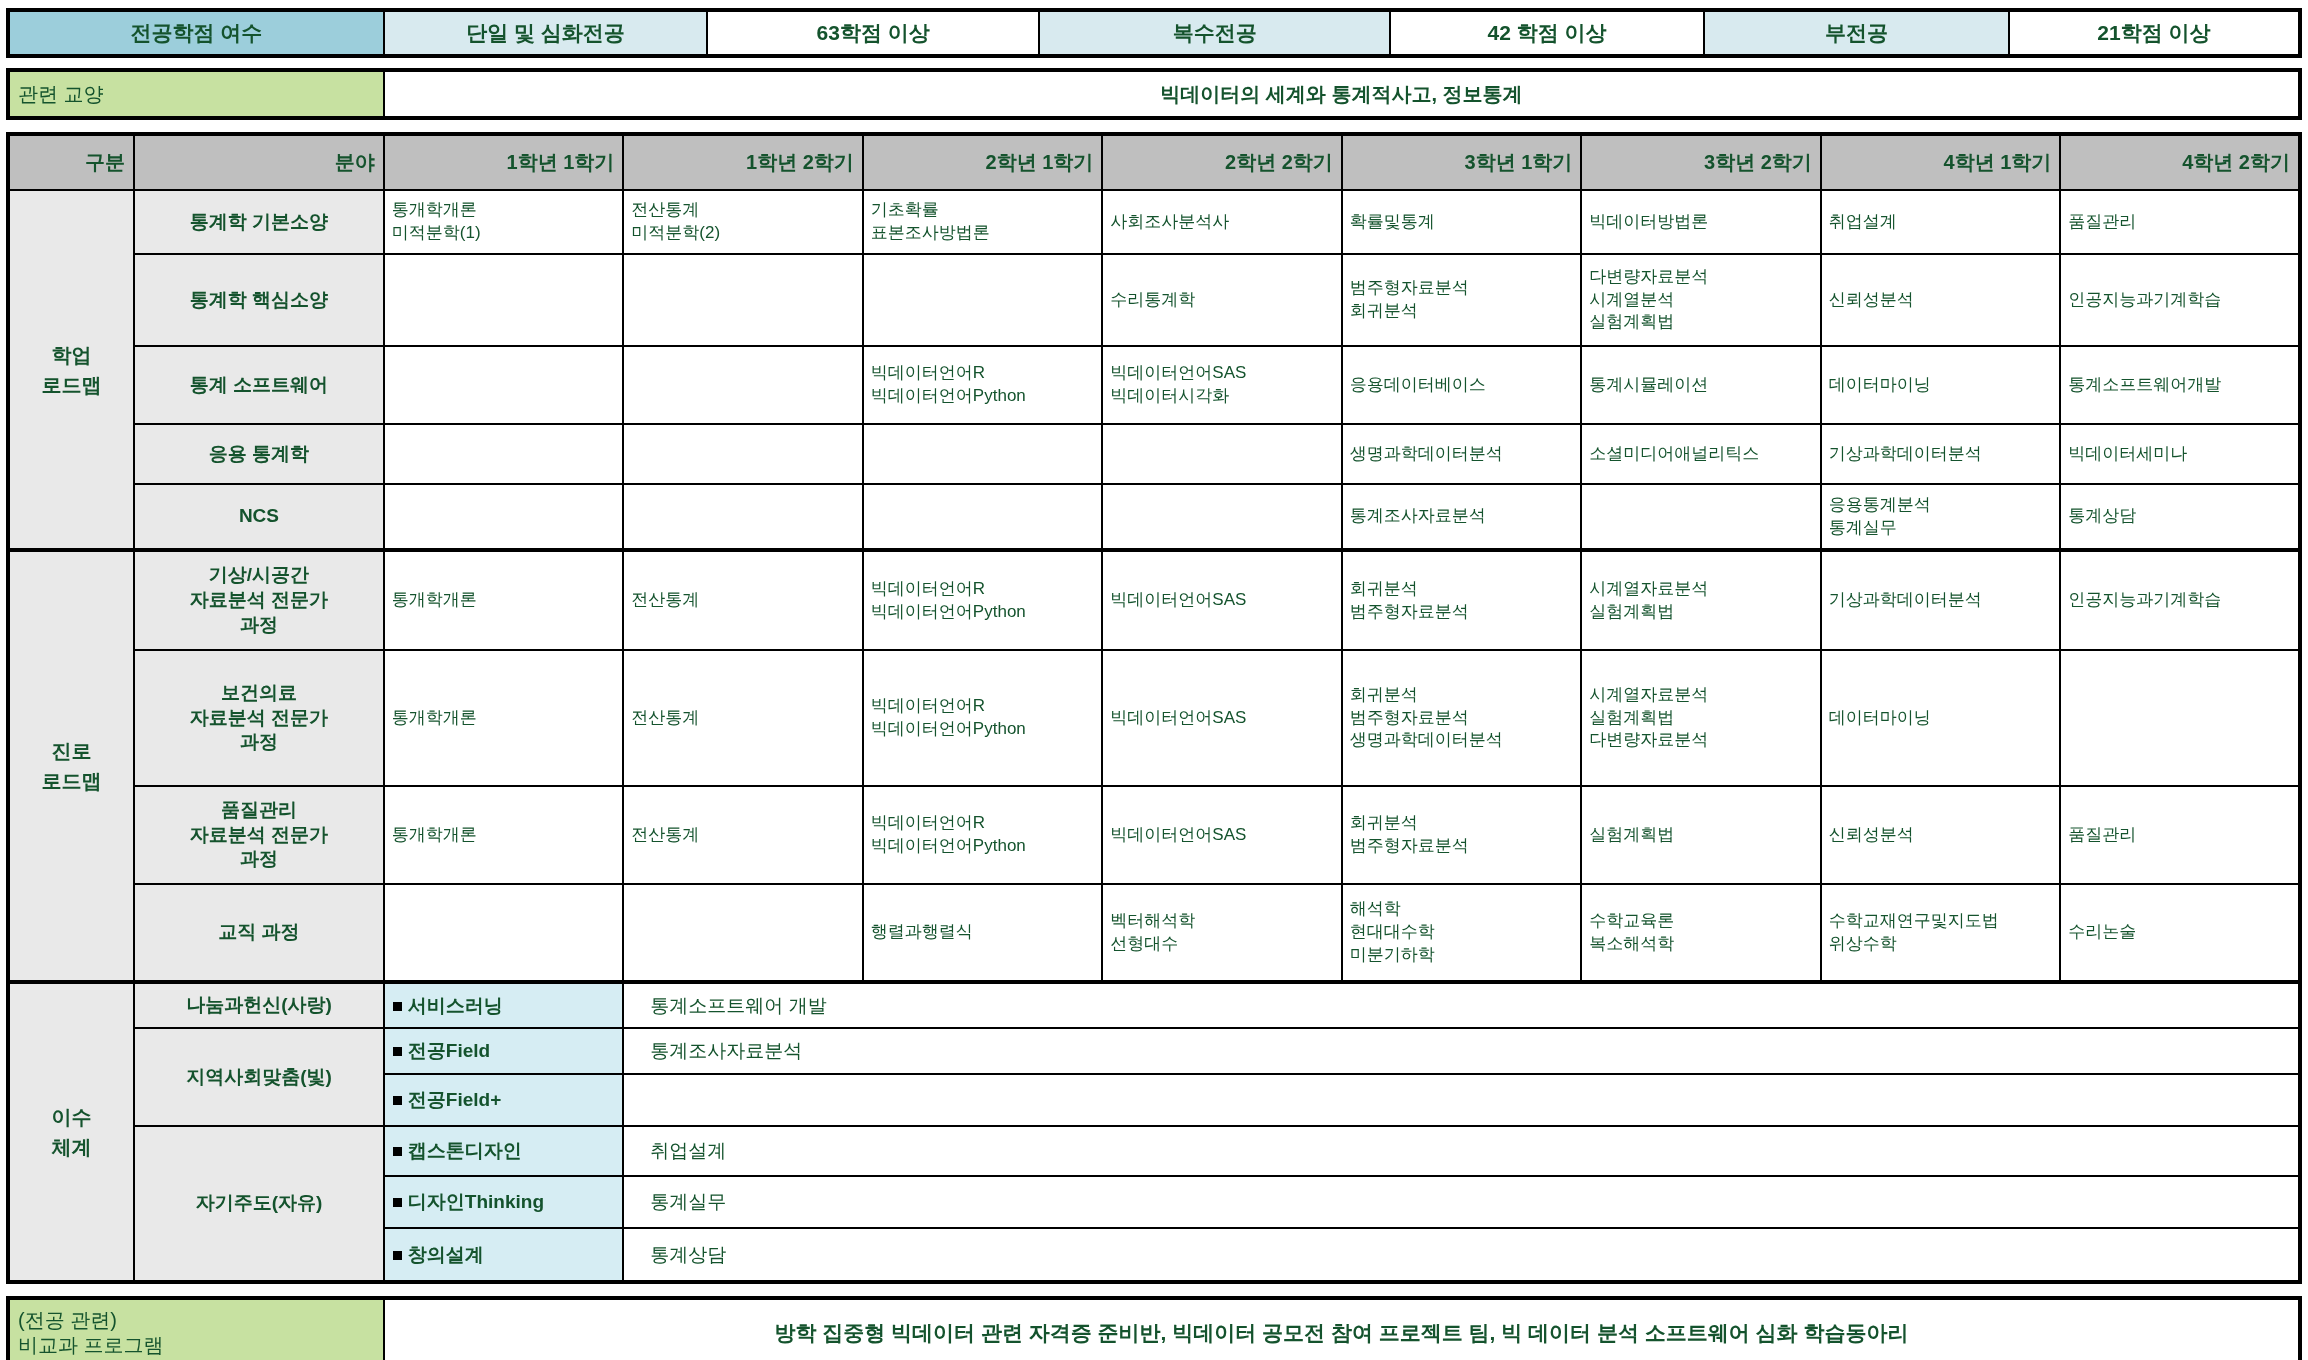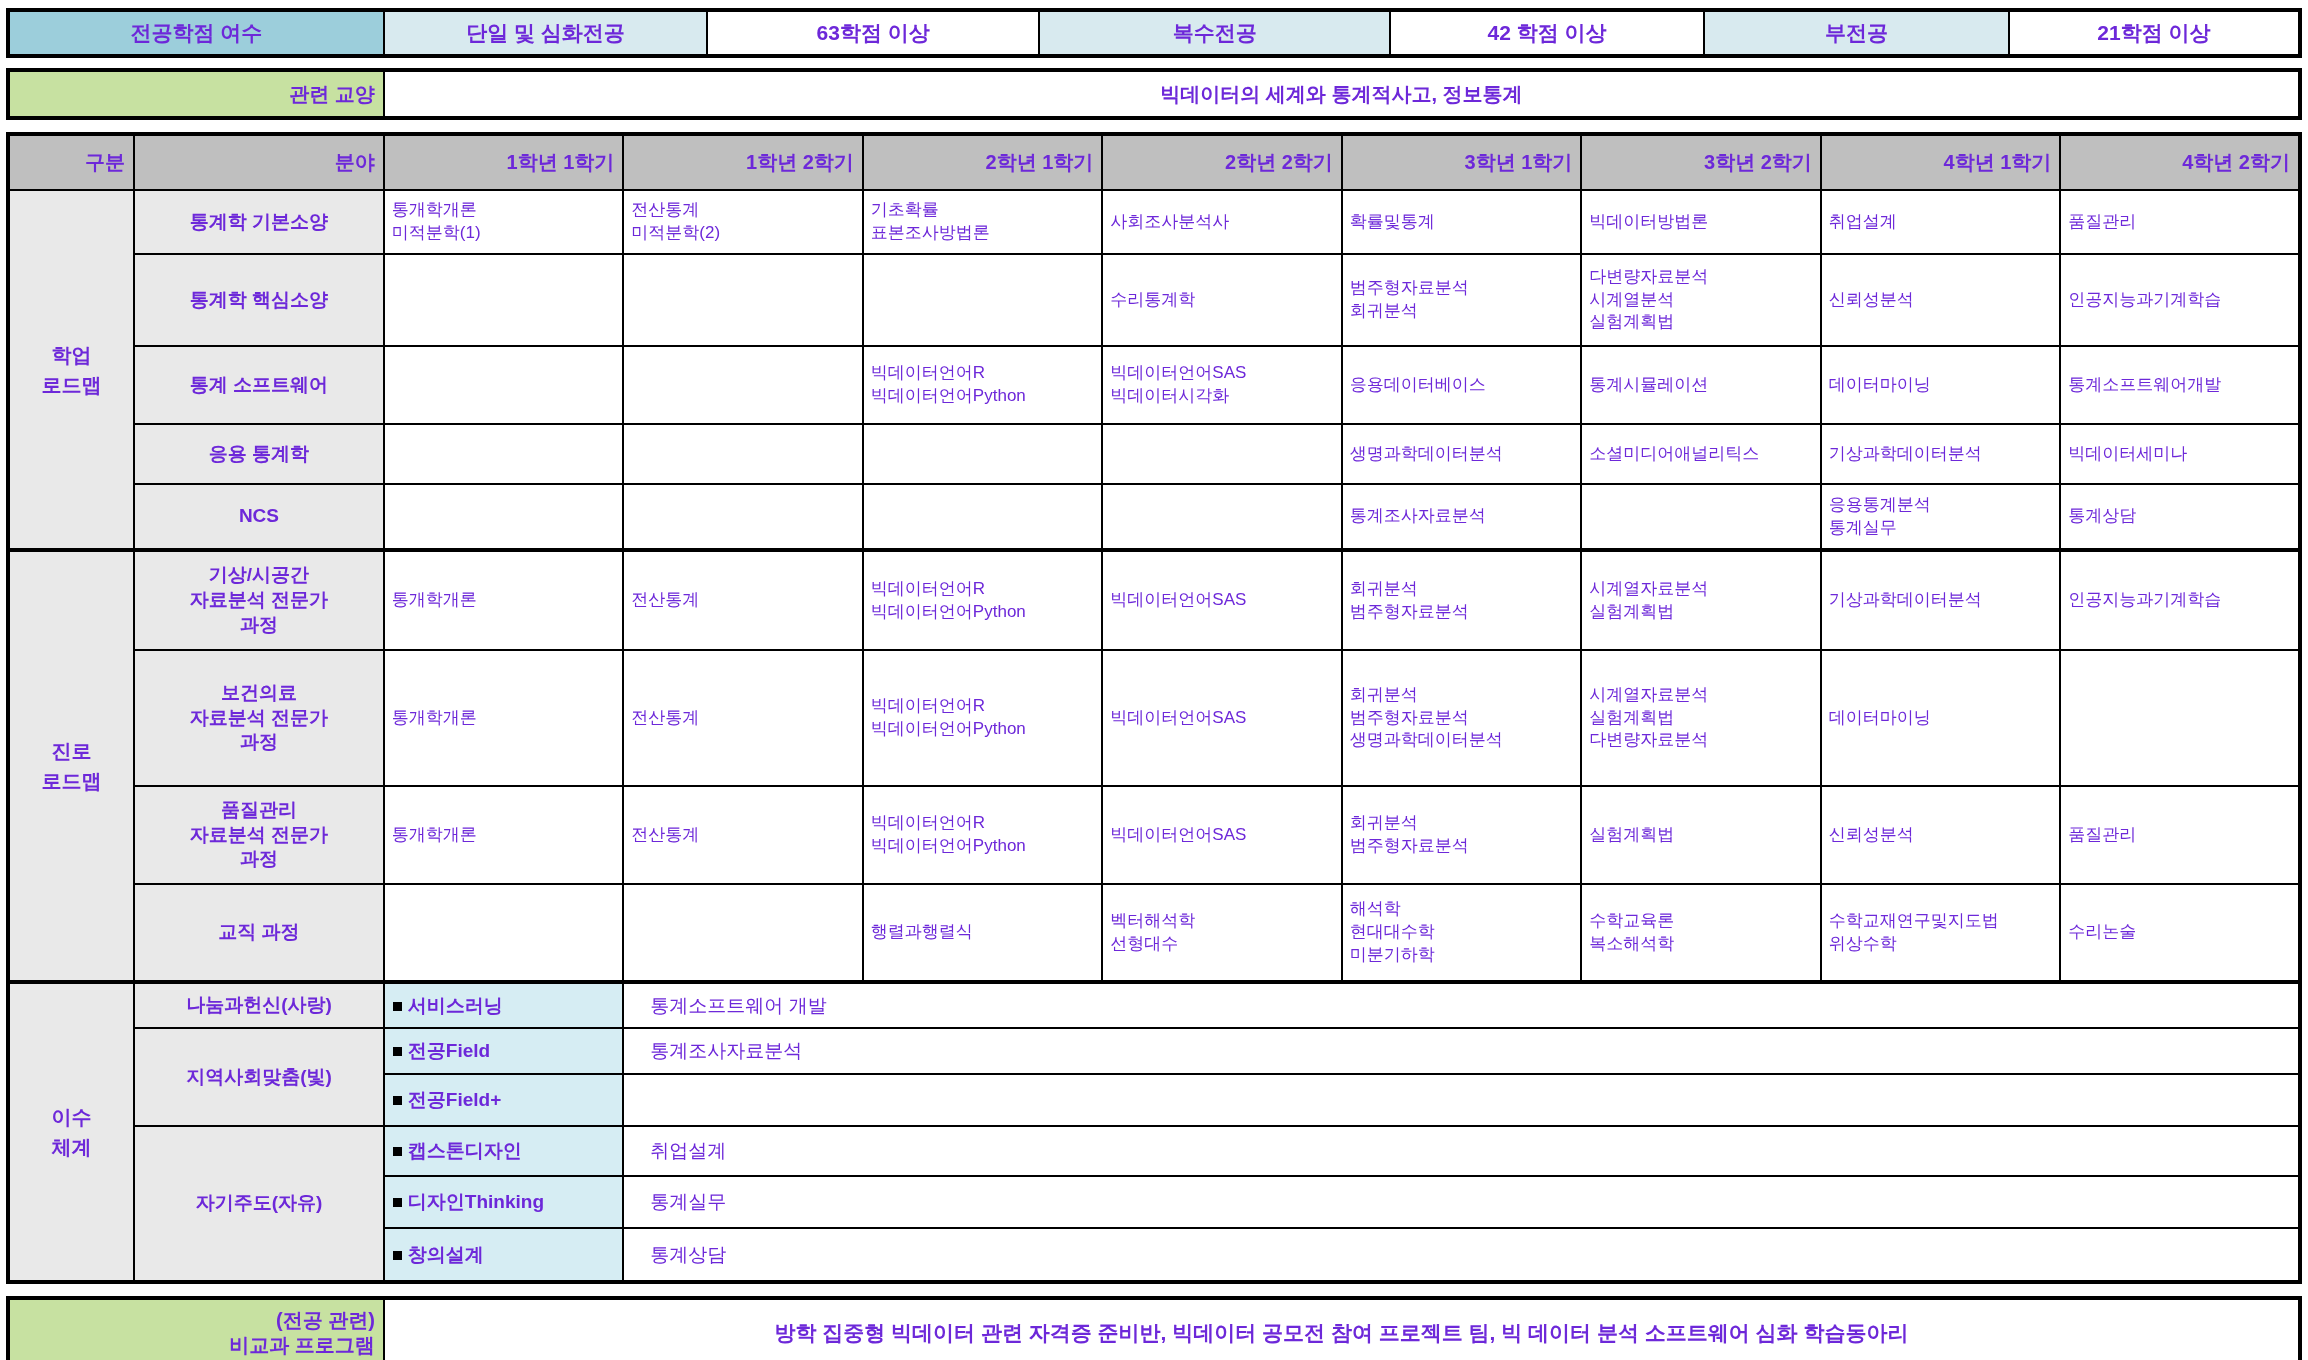--- a/index.html
+++ b/index.html
@@ -1,32 +1,32 @@
 <!DOCTYPE html>
 <html><head>
 <meta charset="utf-8">
 <style>
   html,body{margin:0;padding:0;background:#fff;}
   .page{
     width:2308px;height:1360px;box-sizing:border-box;
     padding:8px 6px;background:#fff;
-    font-family:"Liberation Sans","DejaVu Sans",sans-serif;color:#6d28d9;
+    font-family:"Liberation Sans","DejaVu Sans",sans-serif;color:#14532d;
   }
   table.t{border-collapse:collapse;width:100%;table-layout:fixed;border:4px solid #000;}
   table.t td,table.t th{border:2px solid #000;box-sizing:border-box;padding:2px 8px;vertical-align:middle;overflow:hidden;}
   .gap10{height:10px;} .gap12{height:12px;}
 
   
   .credits td{text-align:center;font-weight:bold;font-size:21px;height:46px;}
   .c-title{background:#9ccedb;}
   .c-label{background:#d8eaef;}
   .c-value{background:#ffffff;}
 
   
-  .green{background:#c7e1a1;font-weight:bold;text-align:right;font-size:20px;white-space:pre-line;line-height:1.25;}
+  .green{background:#c7e1a1;font-weight:normal;text-align:left;font-size:20px;white-space:pre-line;line-height:1.25;}
   .wideval{text-align:center;font-weight:bold;font-size:20px;background:#fff;}
   .rel td{height:48px;}
   .bottom td{height:70px;}
   .bottom .wideval{font-size:21px;}
 
   
   .main th{background:#bfbfbf;font-weight:bold;font-size:20px;text-align:right;}
   .main td.section{background:#e9e9e9;font-weight:bold;font-size:20px;text-align:center;white-space:pre-line;line-height:1.5;}
   .main td.field{background:#e9e9e9;font-weight:bold;font-size:19px;text-align:center;white-space:pre-line;line-height:1.3;padding:2px 12px;}
   .main td.course{background:#fff;font-size:17px;text-align:left;white-space:pre-line;line-height:1.35;padding:3px 7px;}

